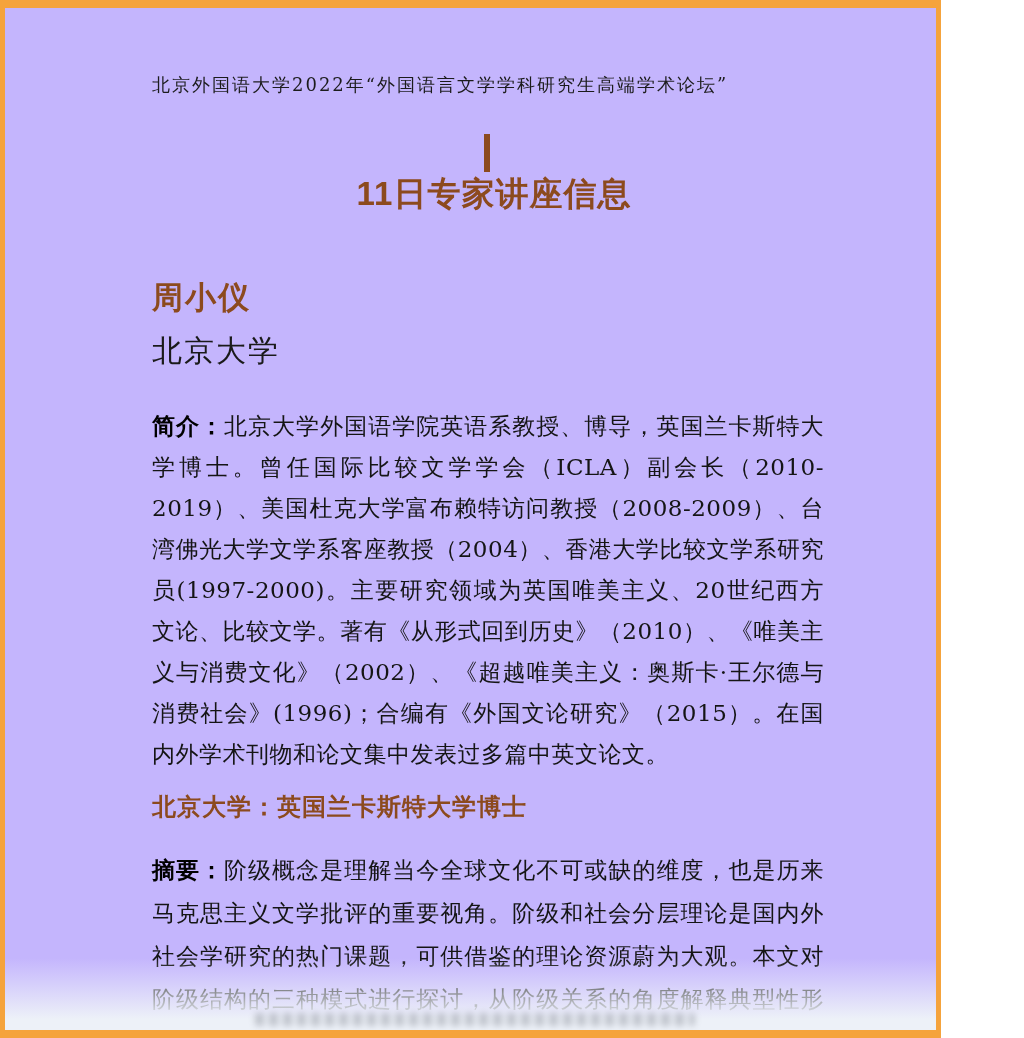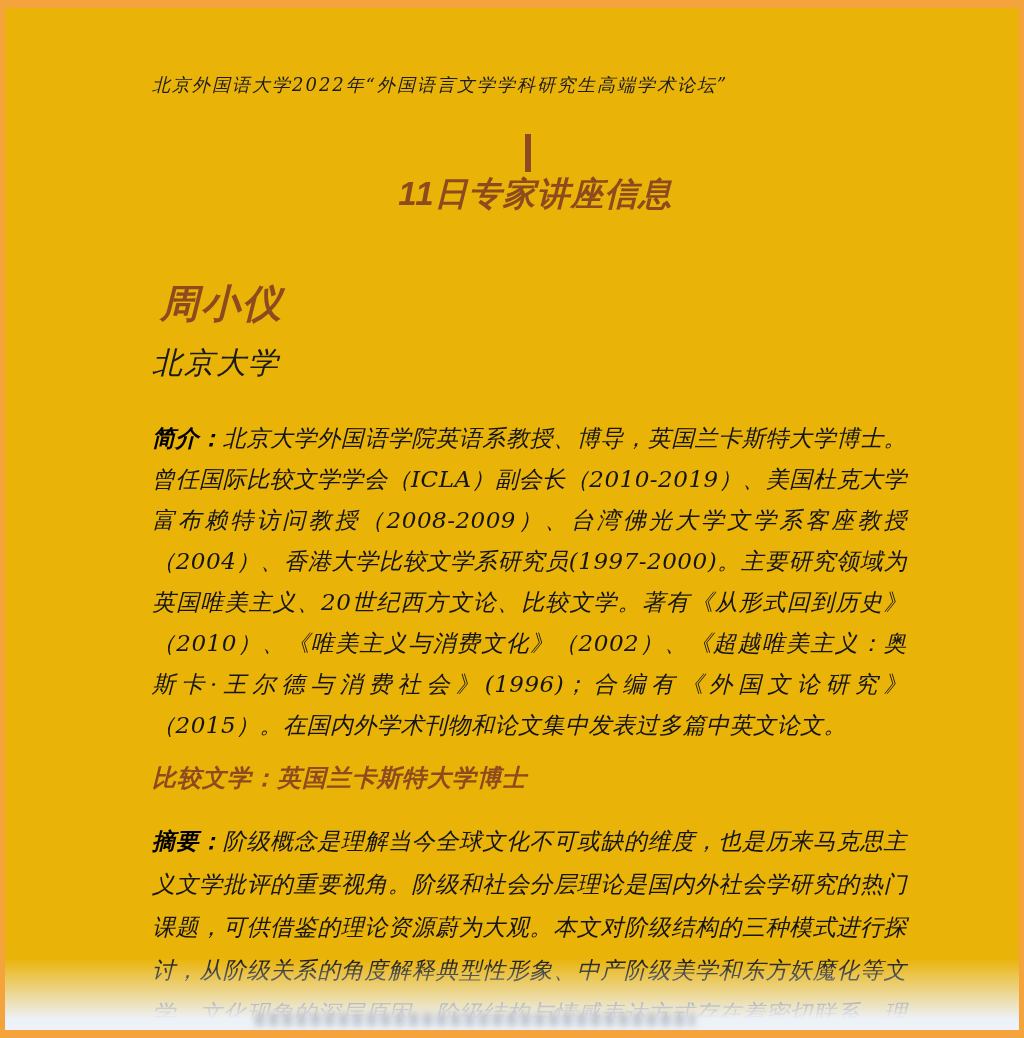--- a/index.html
+++ b/index.html
@@ -3,30 +3,29 @@
 <meta charset="utf-8">
 <style>
   html, body {
     margin: 0;
     padding: 0;
     background: #ffffff;
   }
   .frame {
     position: relative;
     box-sizing: border-box;
-    width: 1024px;
+    width: 941px;
     height: 1038px;
-    background: #eab308;
+    background: #c4b5fd;
     border-top: 8px solid #F5A33C;
     border-bottom: 8px solid #F5A33C;
     border-left: 5px solid #F5A33C;
     border-right: 5px solid #F5A33C;
     overflow: hidden;
     font-family: "Liberation Sans", "DejaVu Sans", sans-serif;
-    font-style: italic;
   }
   .page {
     box-sizing: border-box;
     width: 100%;
     height: 100%;
     padding: 64px 112px 0 147px;
   }
   .doc-header {
     font-family: "DejaVu Serif", "Liberation Serif", serif;
     font-size: 18px;
@@ -46,23 +45,23 @@
   }
   .title-bar {
     display: inline-block;
     width: 6px;
     height: 38px;
     background: #8C4A1E;
     margin-right: 15px;
     flex: 0 0 auto;
   }
   .speaker-name {
-    margin: 60px 0 0 8px;
+    margin: 60px 0 0 0;
     color: #8C4A1E;
-    font-size: 39px;
+    font-size: 31px;
     font-weight: 700;
     letter-spacing: 2px;
   }
   .affiliation {
     margin-top: 12px;
     font-size: 30px;
     color: #1a1a1a;
     letter-spacing: 2px;
   }
   .body-para {
@@ -128,21 +127,21 @@
 
     <h2 class="speaker-name">周小仪</h2>
 
     <div class="affiliation">北京大学</div>
 
     <p class="body-para">
       <strong>简介：</strong><span>北京大学外国语学院英语系教授、博导，英国兰卡斯特大学博士。曾任国际比较文学学会（ICLA）副会长（2010-2019）、美国杜克大学富布赖特访问教授（2008-2009）、台湾佛光大学文学系客座教授（2004）、香港大学比较文学系研究员(1997-2000)。主要研究领域为英国唯美主义、20世纪西方文论、比较文学。著有《从形式回到历史》（2010）、《唯美主义与消费文化》（2002）、《超越唯美主义：奥斯卡·王尔德与消费社会》(1996)；合编有《外国文论研究》（2015）。在国内外学术刊物和论文集中发表过多篇中英文论文。</span>
     </p>
 
     <h3 class="topic-heading">
-      <span>比较文学：</span><span>英国兰卡斯特大学博士</span>
+      <span>北京大学：</span><span>英国兰卡斯特大学博士</span>
     </h3>
 
     <p class="body-para abstract-para">
       <strong>摘要：</strong><span>阶级概念是理解当今全球文化不可或缺的维度，也是历来马克思主义文学批评的重要视角。阶级和社会分层理论是国内外社会学研究的热门课题，可供借鉴的理论资源蔚为大观。本文对阶级结构的三种模式进行探讨，从阶级关系的角度解释典型性形象、中产阶级美学和东方妖魔化等文学、文化现象的深层原因。阶级结构与情感表达方式存在着密切联系。理解阶级关系对文化阐释的作用，认识我们在世界经济和文化格局中的位置，将有助于我们应对全球化的阶级冲突和文化矛盾。</span>
     </p>
 
   </div>
 
   <div class="bottom-fade">
     <div class="peek-blur"></div>

